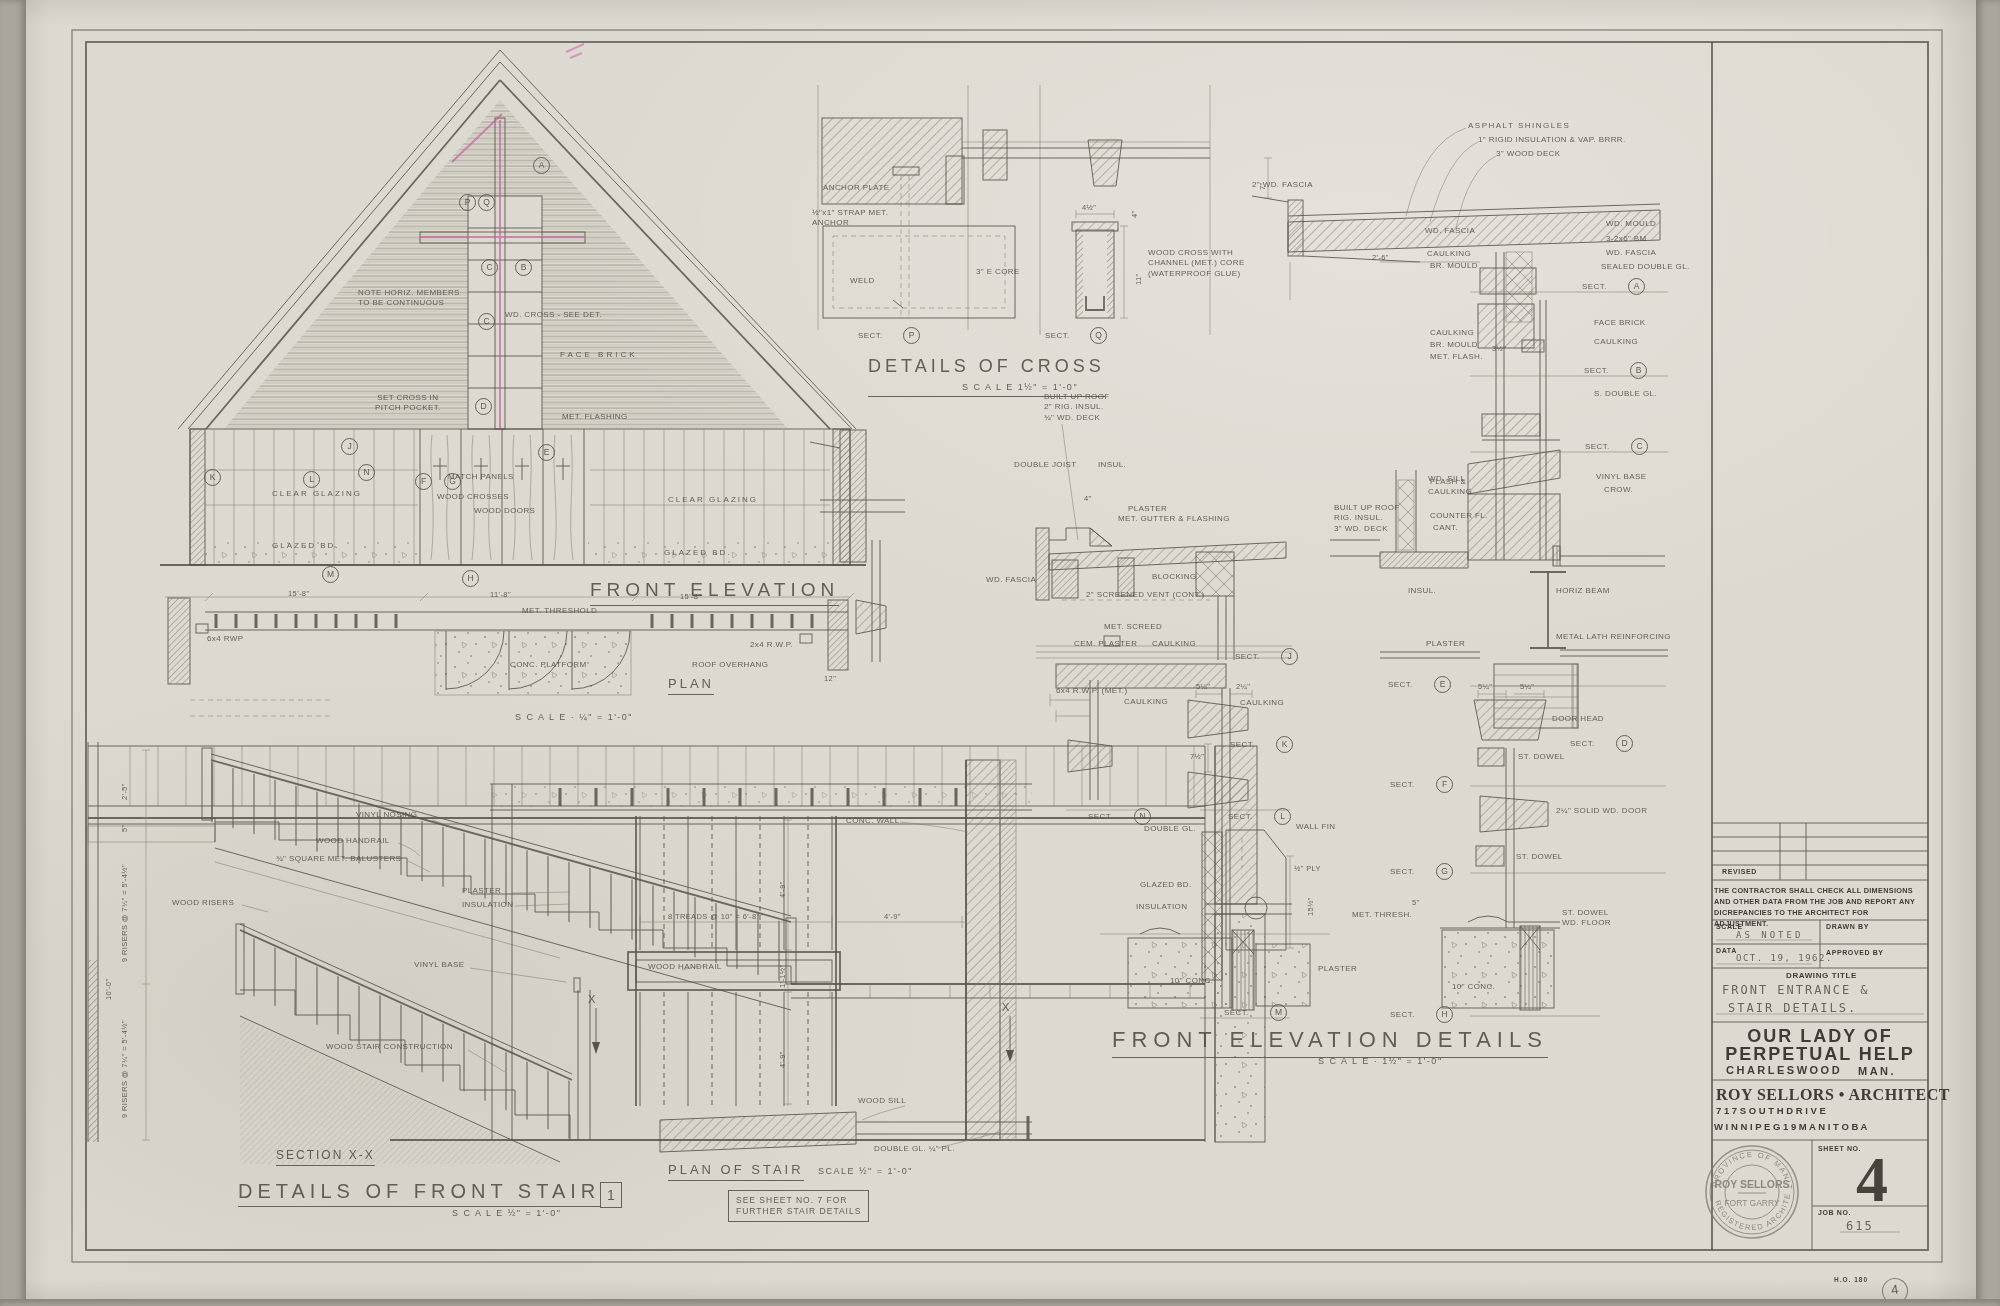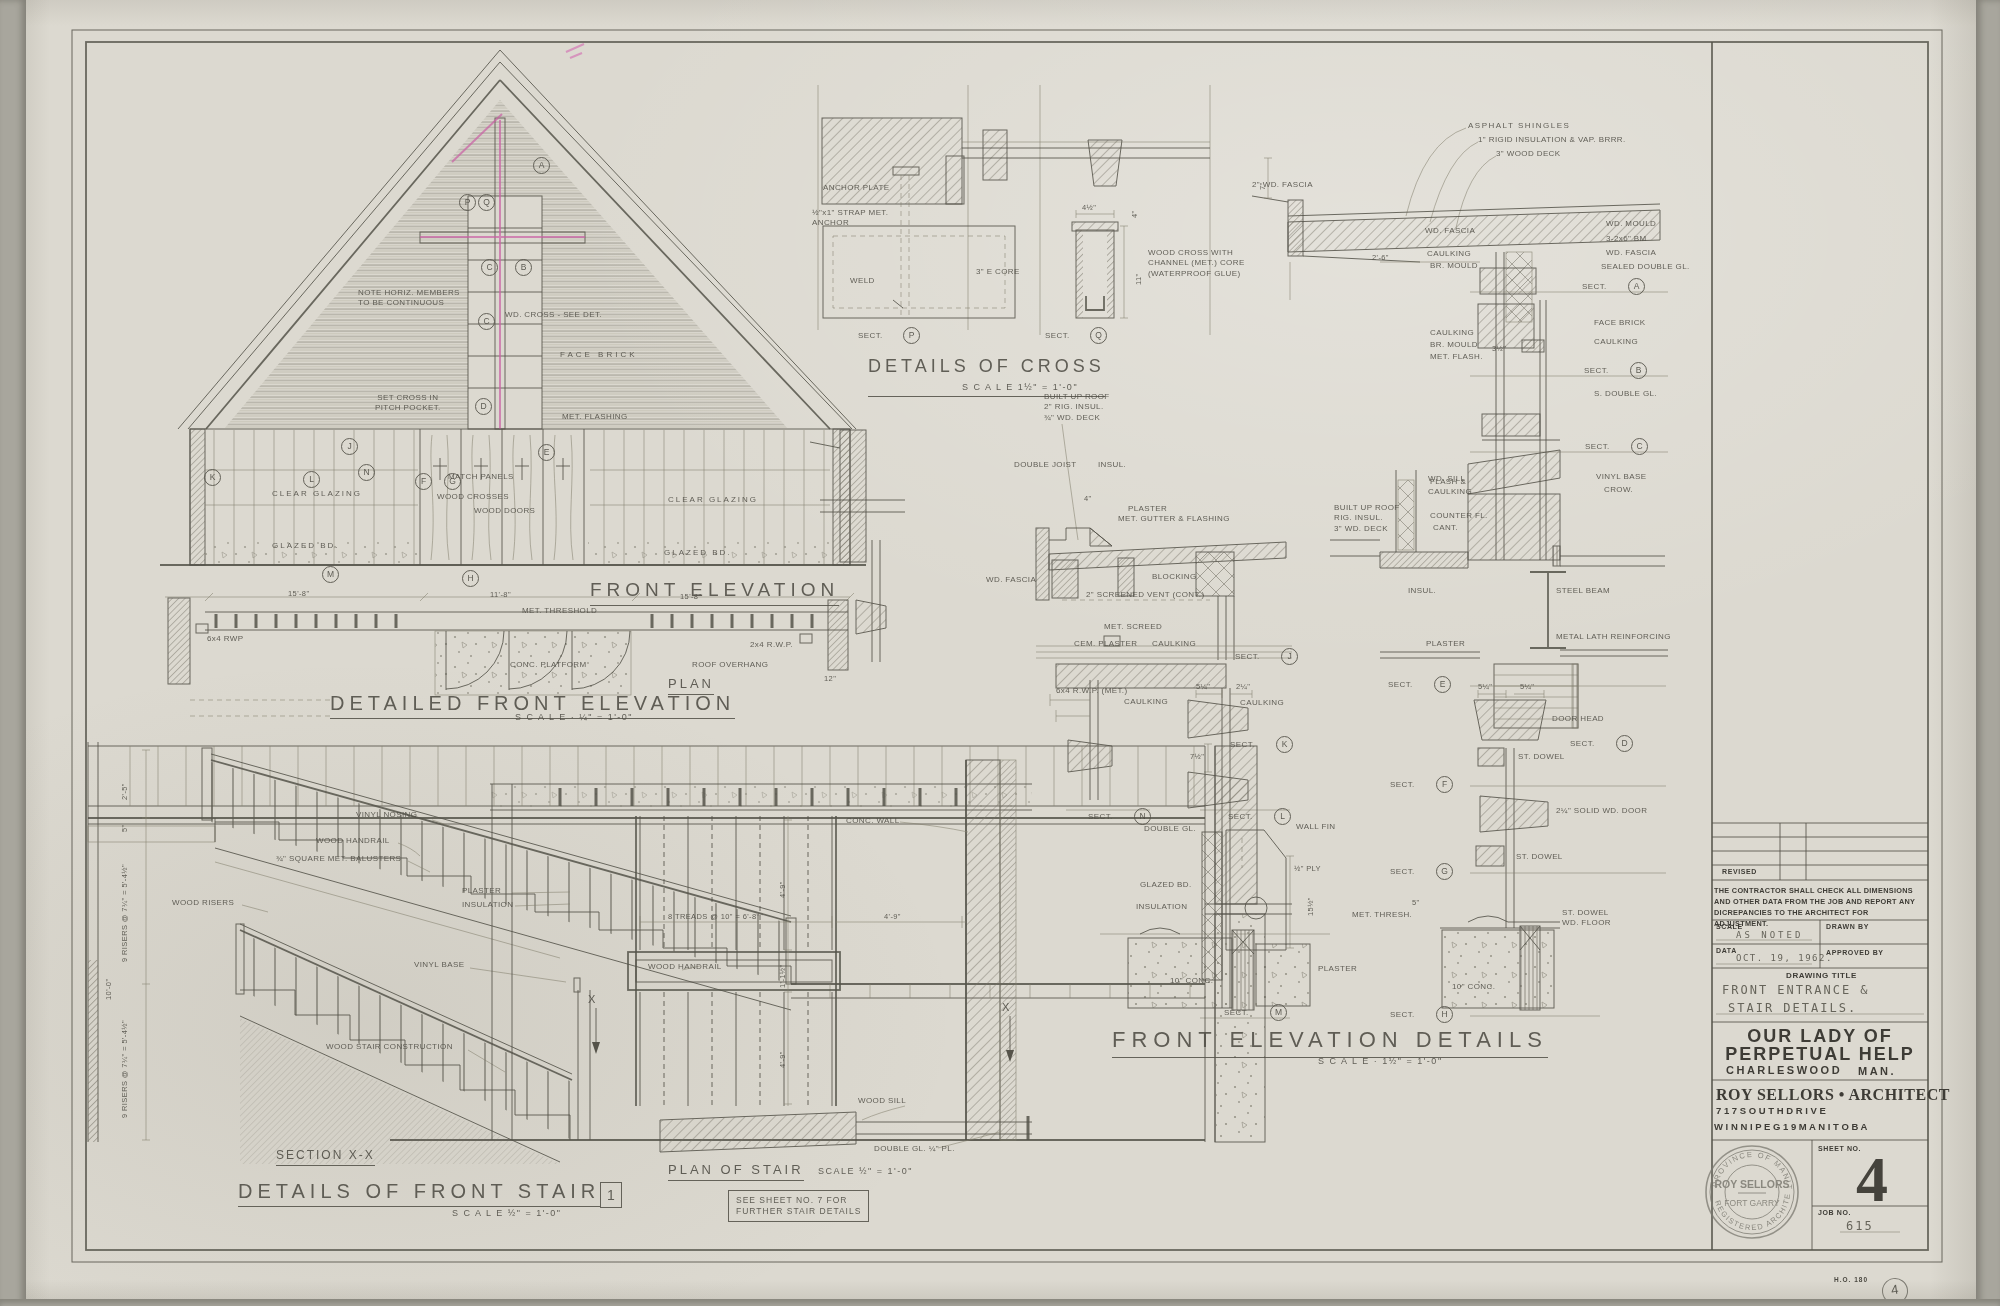--- a/index.html
+++ b/index.html
@@ -364,21 +364,20 @@
     <span class="lbl dim" style="left:288px;top:589px">15'-8"</span>
     <span class="lbl dim" style="left:490px;top:590px">11'-8"</span>
     <span class="lbl dim" style="left:680px;top:592px">15'-8"</span>
     <span class="lbl" style="left:522px;top:606px">MET. THRESHOLD</span>
     <span class="lbl" style="left:207px;top:634px">6x4 RWP</span>
     <span class="lbl" style="left:750px;top:640px">2x4 R.W.P.</span>
     <span class="lbl" style="left:510px;top:660px">CONC. PLATFORM</span>
     <span class="lbl" style="left:692px;top:660px">ROOF OVERHANG</span>
     <span class="lbl dim" style="left:824px;top:674px">12"</span>
     <span class="lbl t5" style="left:668px;top:676px">PLAN</span>
-    <span class="lbl t2" style="left:330px;top:690px">DETAILED FRONT ELEVATION</span>
     <span class="lbl sc" style="left:515px;top:712px">S C A L E · ¼" = 1'-0"</span>
 
     <span class="lbl" style="left:823px;top:183px">ANCHOR PLATE</span>
     <span class="lbl" style="left:812px;top:208px">½"x1" STRAP MET.
 ANCHOR</span>
     <span class="lbl" style="left:850px;top:276px">WELD</span>
     <span class="lbl" style="left:976px;top:267px">3" E CORE</span>
     <span class="lbl dim" style="left:1082px;top:203px">4½"</span>
     <span class="lbl dim rot" style="left:1130px;top:218px">4"</span>
     <span class="lbl dim rot" style="left:1134px;top:285px">11"</span>
@@ -422,21 +421,21 @@
     <span class="lbl" style="left:1428px;top:487px">CAULKING</span>
     <span class="lbl" style="left:1430px;top:477px">FLASH &amp;</span>
     <span class="lbl" style="left:1430px;top:511px">COUNTER FL.</span>
     <span class="lbl" style="left:1433px;top:523px">CANT.</span>
     <span class="lbl" style="left:1596px;top:472px">VINYL BASE</span>
     <span class="lbl" style="left:1604px;top:485px">CROW.</span>
     <span class="lbl" style="left:1334px;top:503px">BUILT UP ROOF
 RIG. INSUL.
 3" WD. DECK</span>
     <span class="lbl" style="left:1408px;top:586px">INSUL.</span>
-    <span class="lbl" style="left:1556px;top:586px">STEEL BEAM</span>
+    <span class="lbl" style="left:1556px;top:586px">HORIZ BEAM</span>
     <span class="lbl" style="left:1426px;top:639px">PLASTER</span>
     <span class="lbl" style="left:1556px;top:632px">METAL LATH REINFORCING</span>
     <span class="lbl" style="left:1570px;top:739px">SECT.</span>
     <span class="mk" style="left:1616px;top:735px">D</span>
 
     <span class="lbl" style="left:1388px;top:680px">SECT.</span>
     <span class="mk" style="left:1434px;top:676px">E</span>
     <span class="lbl dim" style="left:1478px;top:682px">5¼"</span>
     <span class="lbl dim" style="left:1520px;top:682px">5¼"</span>
     <span class="lbl" style="left:1552px;top:714px">DOOR HEAD</span>

